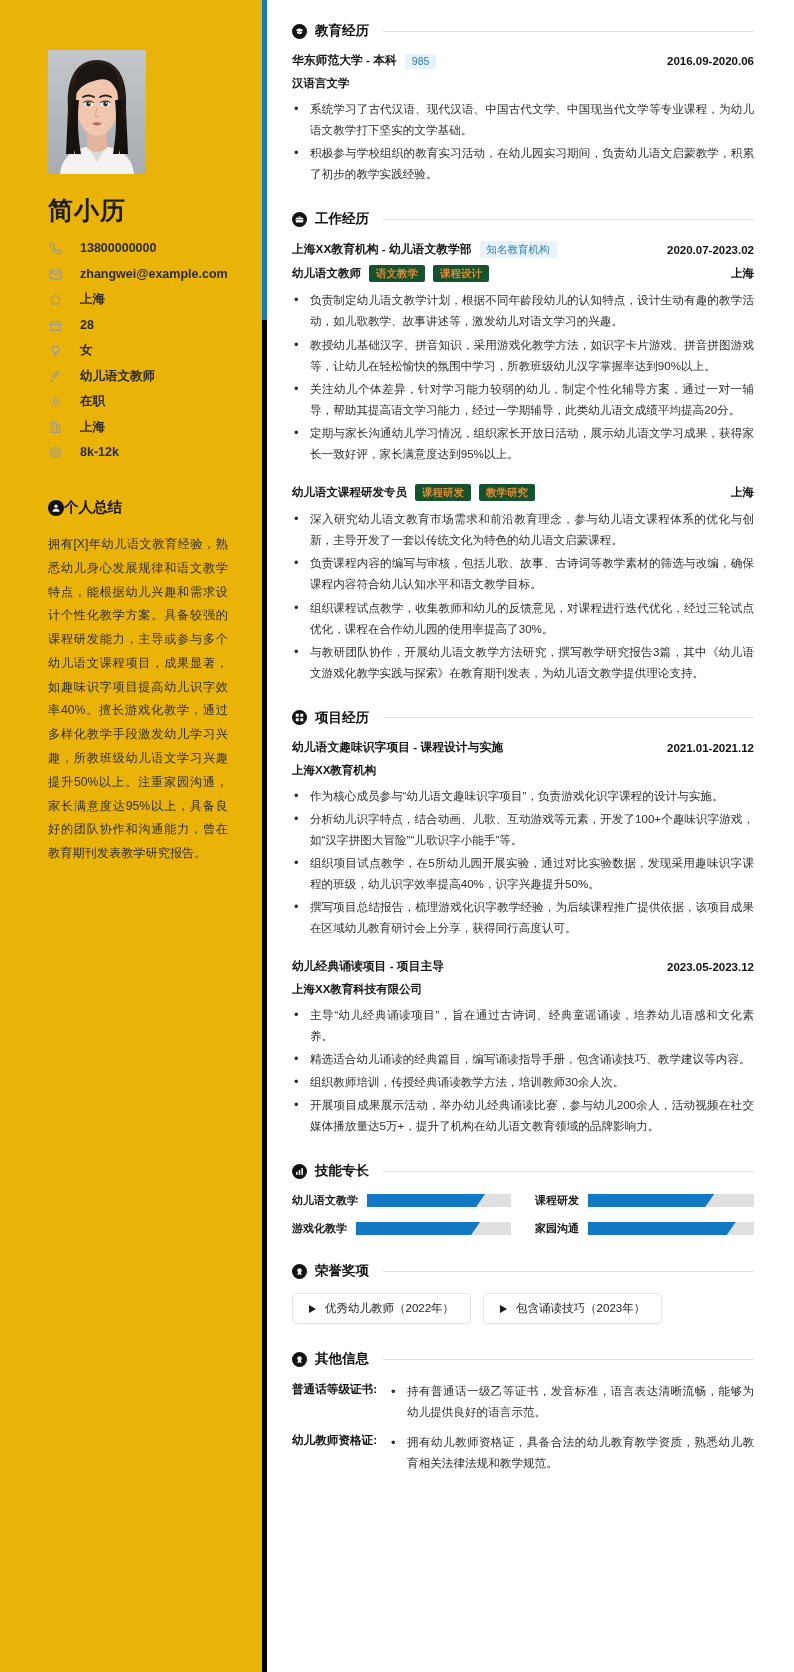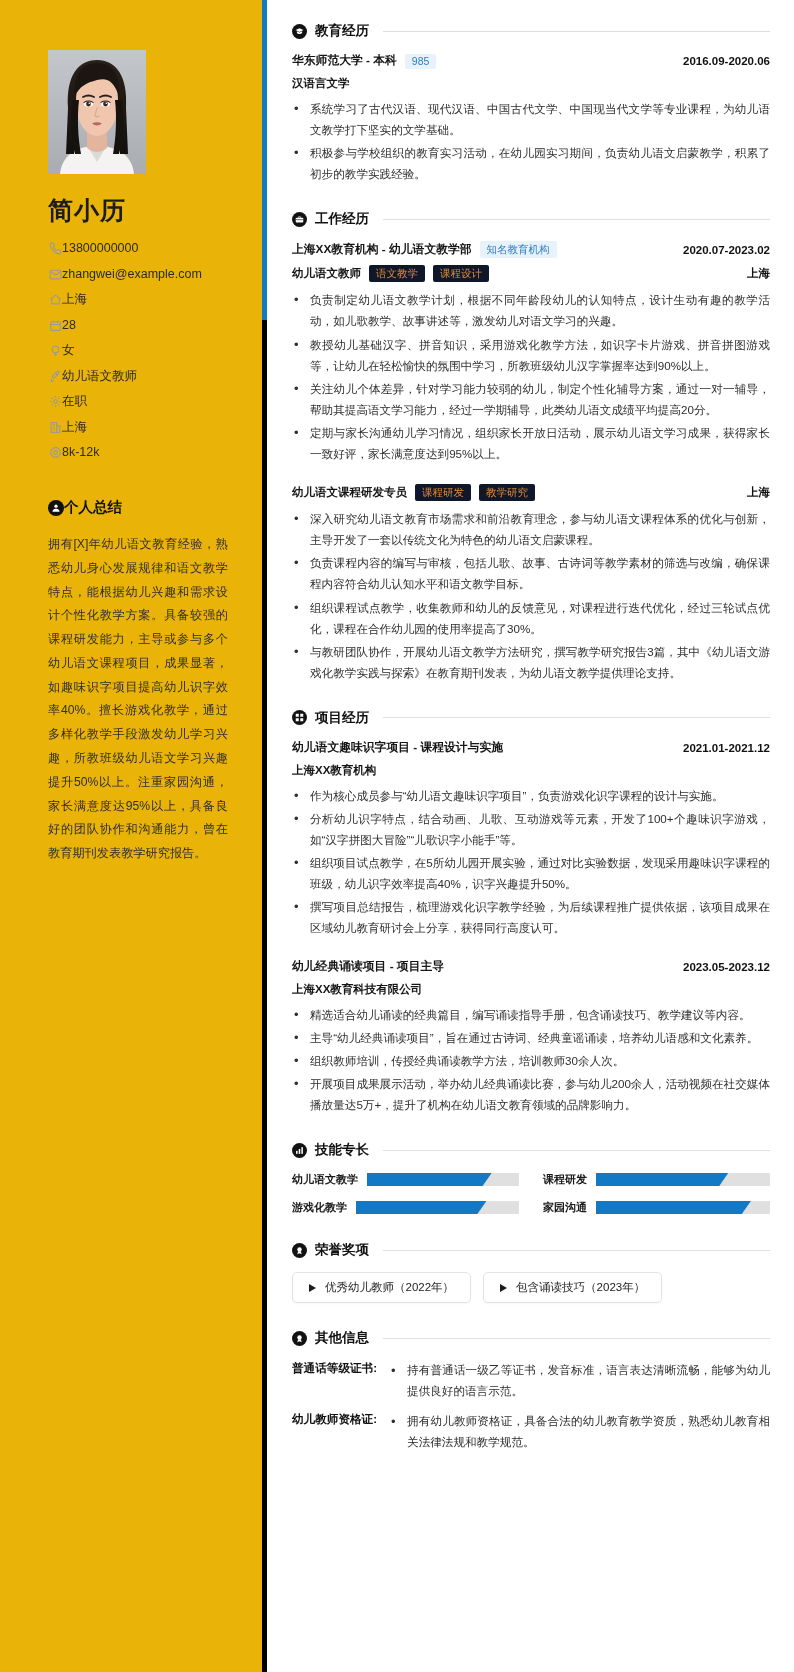--- a/index.html
+++ b/index.html
@@ -42,24 +42,25 @@
     font-weight: bold;
     color: #1c1c1c;
     margin: 20px 0 14px 14px;
     letter-spacing: 1px;
   }
 
   .contact-list { margin-left: 14px; }
   .contact-item {
     display: flex;
     align-items: center;
-    gap: 0;
+    gap: 18px;
     margin-bottom: 10.5px;
     font-size: 12.5px;
     color: #2b2b2b;
+    font-weight: bold;
   }
   .contact-item .ci-icon {
     width: 14px; height: 14px;
     flex: 0 0 14px;
     display: flex; align-items: center; justify-content: center;
     color: #9a9a9a;
   }
   .contact-item .ci-icon svg { width: 13px; height: 13px; display:block; }
   .contact-item .ci-text { line-height: 1.2; }
 
@@ -105,21 +106,21 @@
     left: 262px;
     width: 5px;
     height: 1352px;
     background: #000000;
     z-index: 5;
   }
 
   
   .main {
     flex: 1 1 auto;
-    padding: 22px 24px 10px 30px;
+    padding: 22px 40px 10px 30px;
     background: #ffffff;
   }
 
   .sec-head {
     display: flex;
     align-items: center;
     gap: 8px;
     margin: 0 0 13px 0;
   }
   .sec-head .sec-ico {
@@ -189,24 +190,25 @@
     color: #2e7fc4;
     background: #e8f2fb;
     padding: 1.5px 7px;
     border-radius: 2px;
     white-space: nowrap;
   }
   .tag-orange {
     display: inline-block;
     font-size: 10.5px;
     color: #e08a33;
-    background: #0f172a;
+    background: #14532d;
     padding: 1.5px 7px;
     border-radius: 2px;
     white-space: nowrap;
+    font-weight: bold;
   }
   .entry-major {
     font-size: 11.5px;
     font-weight: bold;
     color: #161616;
     margin-bottom: 7px;
   }
   .bullets { list-style: none; margin: 0 0 4px 0; padding: 0; }
   .bullets li {
     position: relative;
@@ -593,22 +595,22 @@
 
     <div class="entry">
       <div class="entry-row">
         <span class="entry-left">
           <span class="entry-title">幼儿经典诵读项目 - 项目主导</span>
         </span>
         <span class="entry-date">2023.05-2023.12</span>
       </div>
       <div class="entry-major">上海XX教育科技有限公司</div>
       <ul class="bullets">
+        <li>主导“幼儿经典诵读项目”，旨在通过古诗词、经典童谣诵读，培养幼儿语感和文化素养。</li>
         <li>精选适合幼儿诵读的经典篇目，编写诵读指导手册，包含诵读技巧、教学建议等内容。</li>
-        <li>主导“幼儿经典诵读项目”，旨在通过古诗词、经典童谣诵读，培养幼儿语感和文化素养。</li>
         <li>组织教师培训，传授经典诵读教学方法，培训教师30余人次。</li>
         <li>开展项目成果展示活动，举办幼儿经典诵读比赛，参与幼儿200余人，活动视频在社交媒体播放量达5万+，提升了机构在幼儿语文教育领域的品牌影响力。</li>
       </ul>
     </div>
 
     <div class="sec-gap"></div>
 
     <div class="sec-head">
       <span class="sec-ico">
         <svg viewBox="0 0 24 24" fill="#ffffff">

